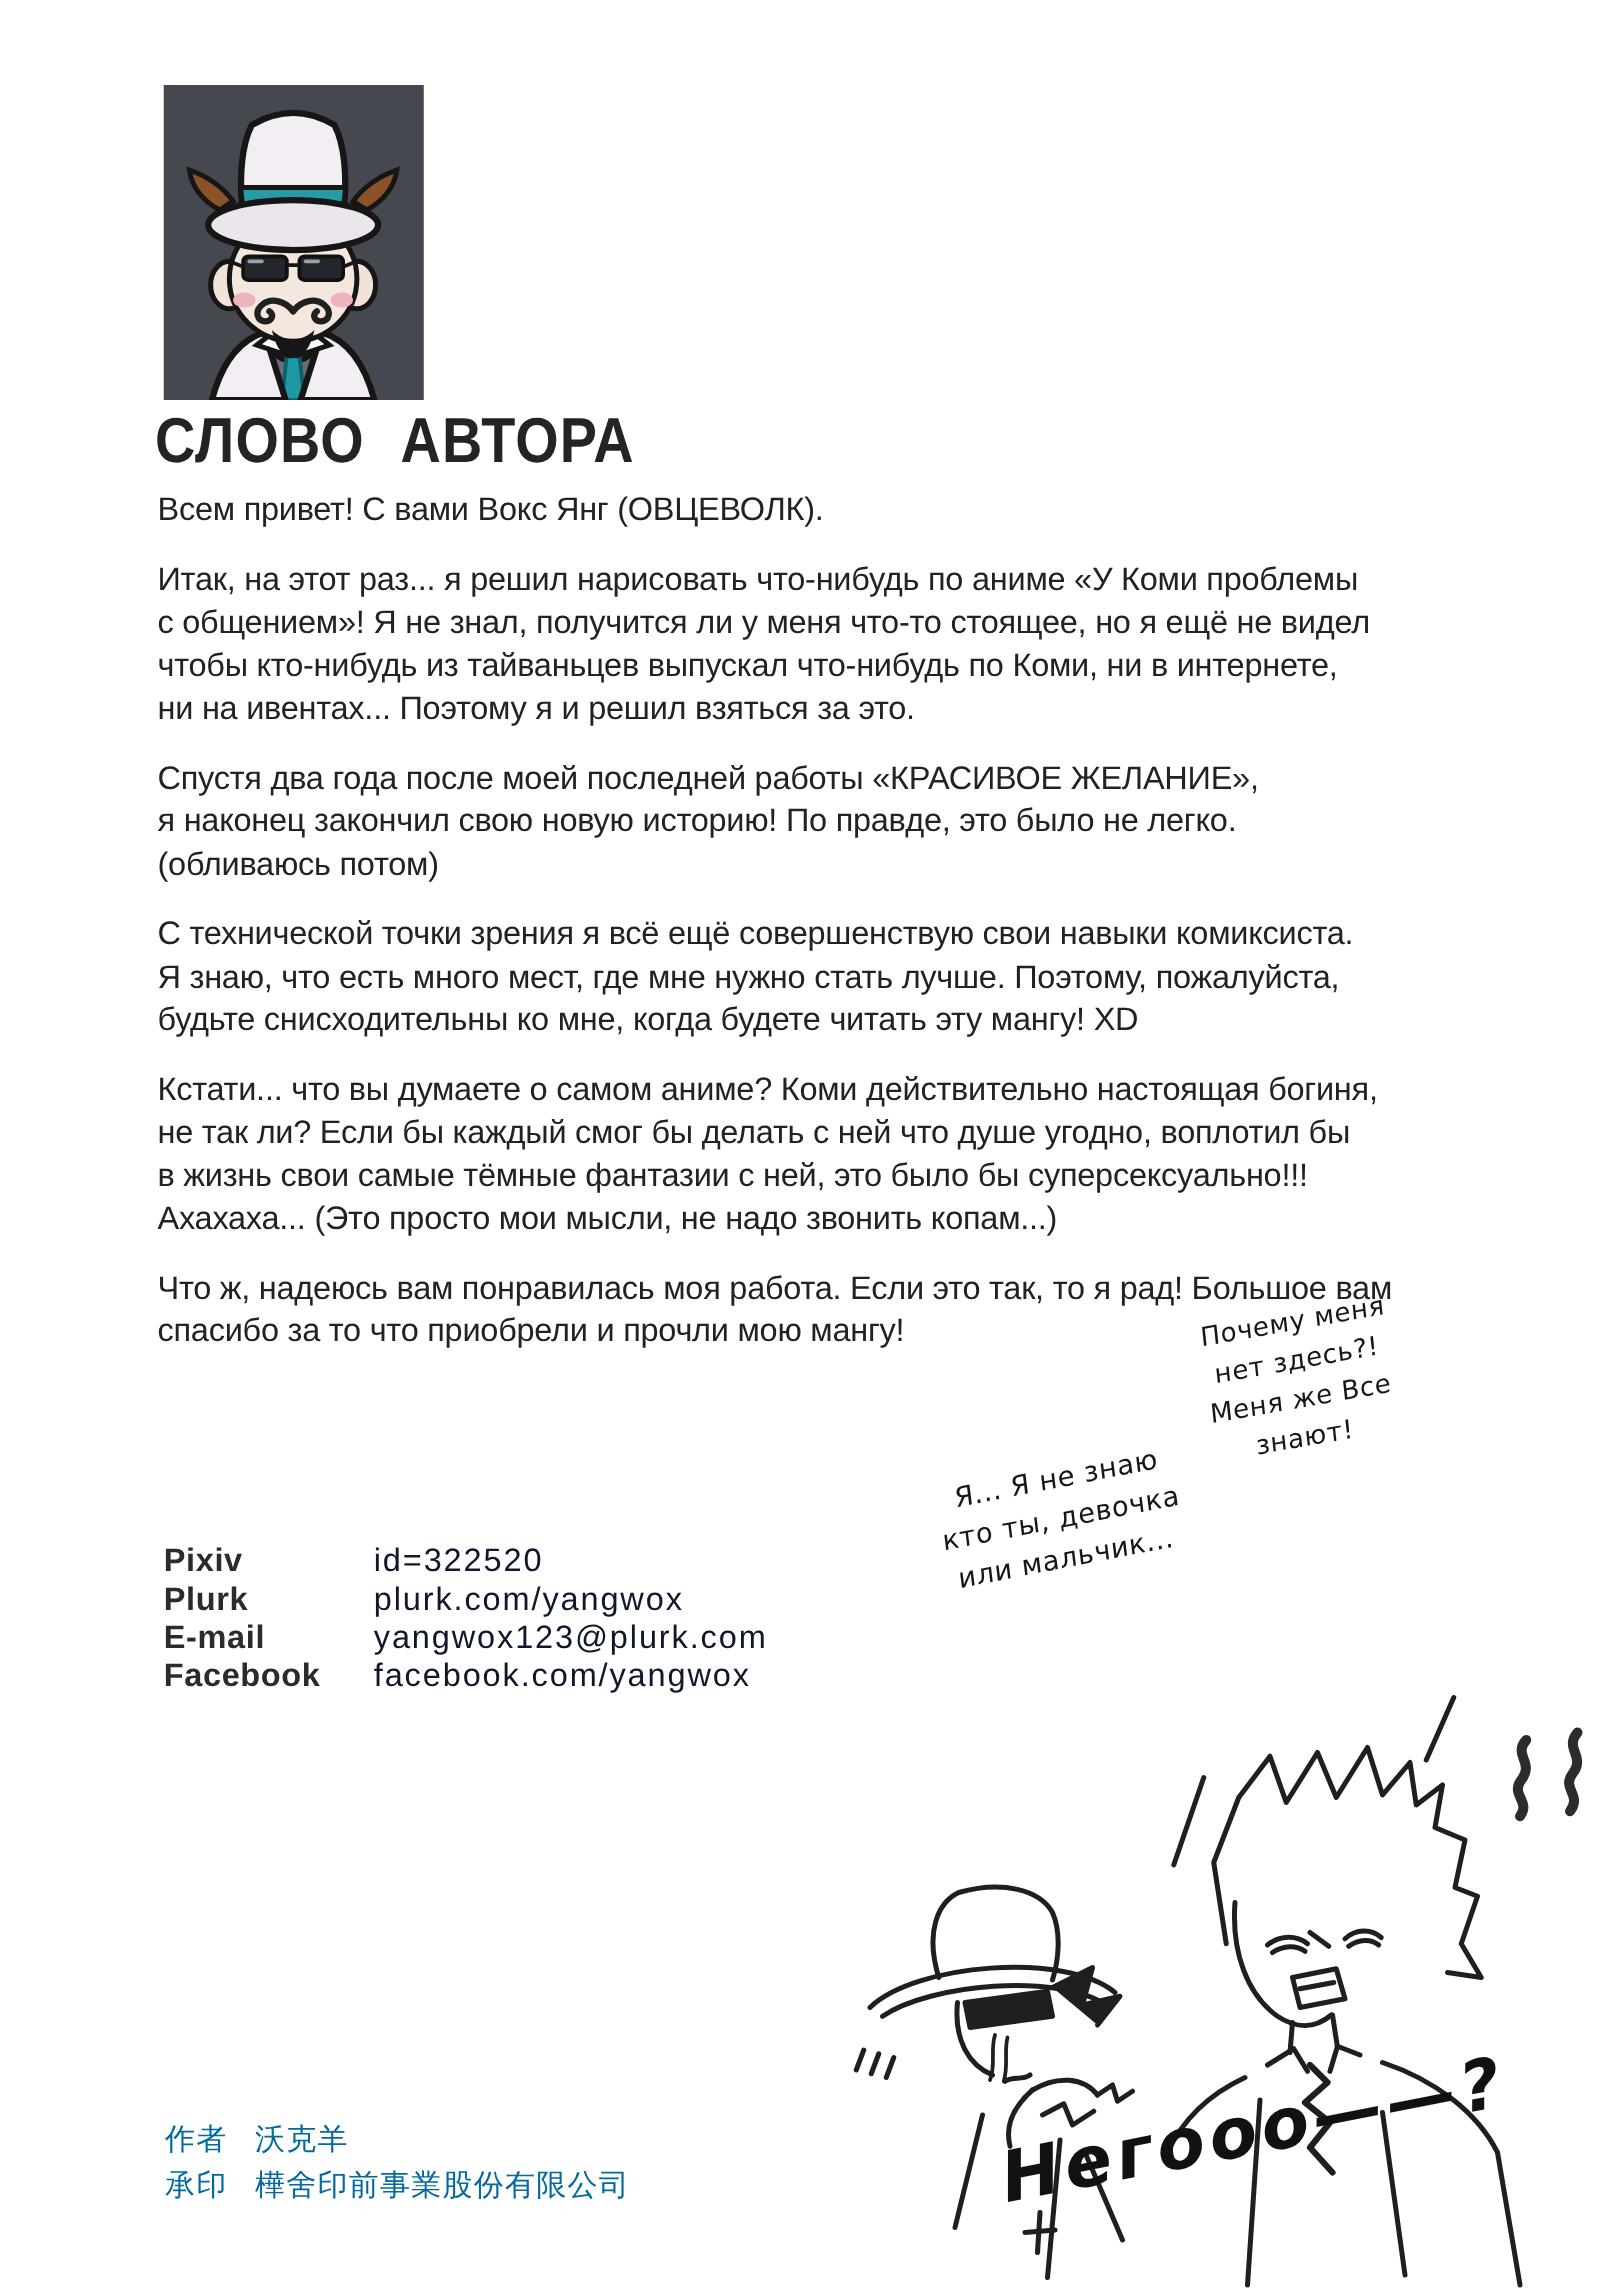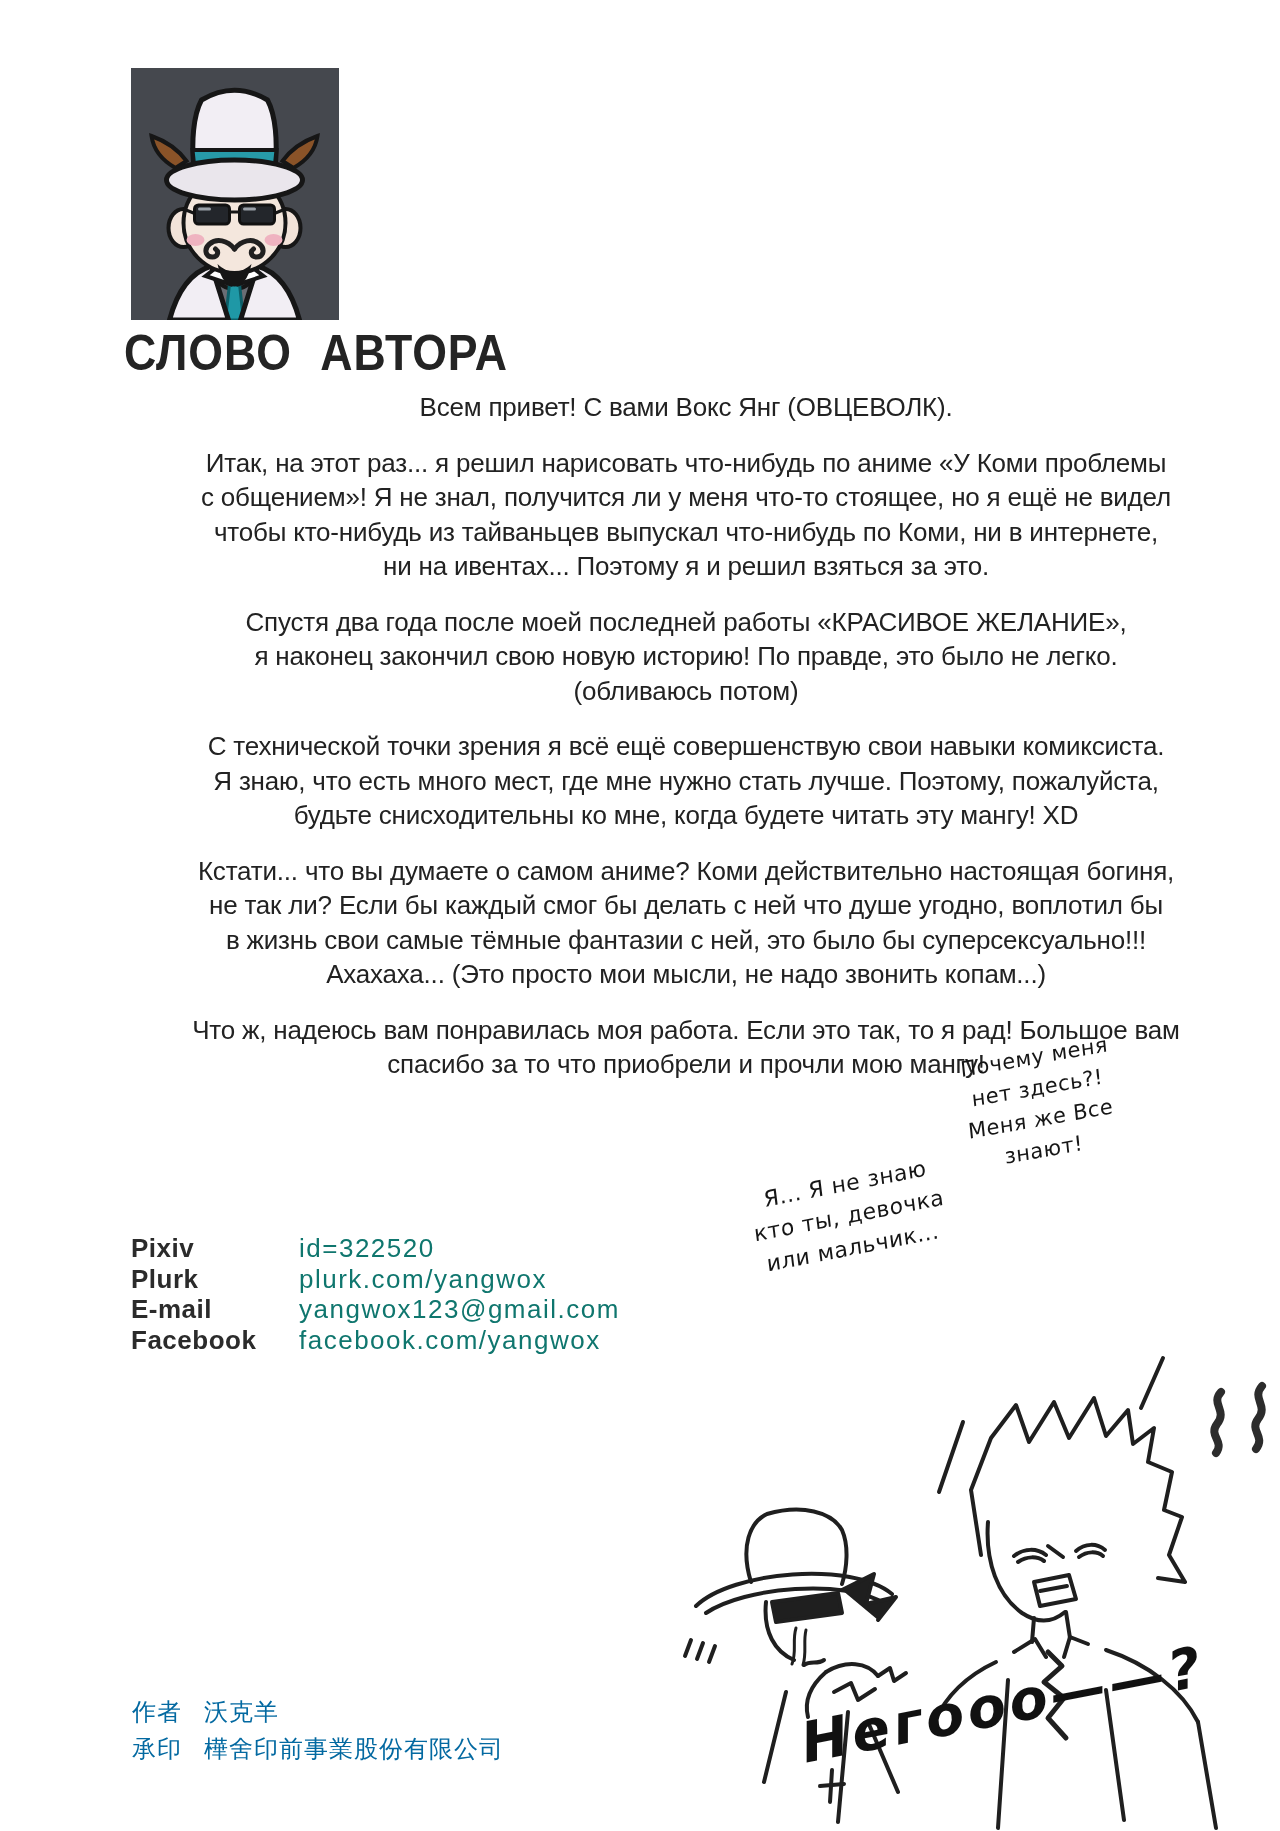--- a/index.html
+++ b/index.html
@@ -22,28 +22,28 @@
     font-size:47px; font-weight:bold; color:#242424;
     letter-spacing:1px; word-spacing:16px;
     transform:scale(0.95,1.08); transform-origin:left top;
     white-space:nowrap;
   }
 
   
   .body-text { position:absolute; left:90px; top:390px; width:1120px; }
   .para {
     font-size:26px; line-height:34.5px; color:#222222;
-    white-space:pre-line; margin-bottom:21px; letter-spacing:-0.2px;text-align:center;
+    white-space:pre-line; margin-bottom:21px; letter-spacing:-0.2px;
   }
 
   
   .contacts { position:absolute; left:95px; top:1233px; }
   .contact-row { display:flex; height:30.5px; align-items:baseline; }
   .clabel { width:168px; font-weight:bold; font-size:26px; color:#2b2b2b; letter-spacing:0.5px; }
-  .cvalue { font-size:26px; color:#0f766e; letter-spacing:1.5px; }
+  .cvalue { font-size:26px; color:#0f172a; letter-spacing:1.5px; }
 
   
   .bubble {
     position:absolute; white-space:pre-line; text-align:center;
     color:#161616; font-family:"DejaVu Sans", sans-serif;
   }
   .bubble-right {
     left:893px; top:1042px; width:220px;
     font-size:21px; line-height:31px; letter-spacing:0.5px;
     transform:rotate(-10deg) skewX(-4deg);
@@ -144,21 +144,21 @@
     <div class="contact-row">
       <span class="clabel">Pixiv</span>
       <span class="cvalue">id=322520</span>
     </div>
     <div class="contact-row">
       <span class="clabel">Plurk</span>
       <span class="cvalue">plurk.com/yangwox</span>
     </div>
     <div class="contact-row">
       <span class="clabel">E-mail</span>
-      <span class="cvalue">yangwox123@gmail.com</span>
+      <span class="cvalue">yangwox123@plurk.com</span>
     </div>
     <div class="contact-row">
       <span class="clabel">Facebook</span>
       <span class="cvalue">facebook.com/yangwox</span>
     </div>
   </div>
 
   <div class="bubble bubble-right">Почему меня
 нет здесь?!
 Меня же Все

